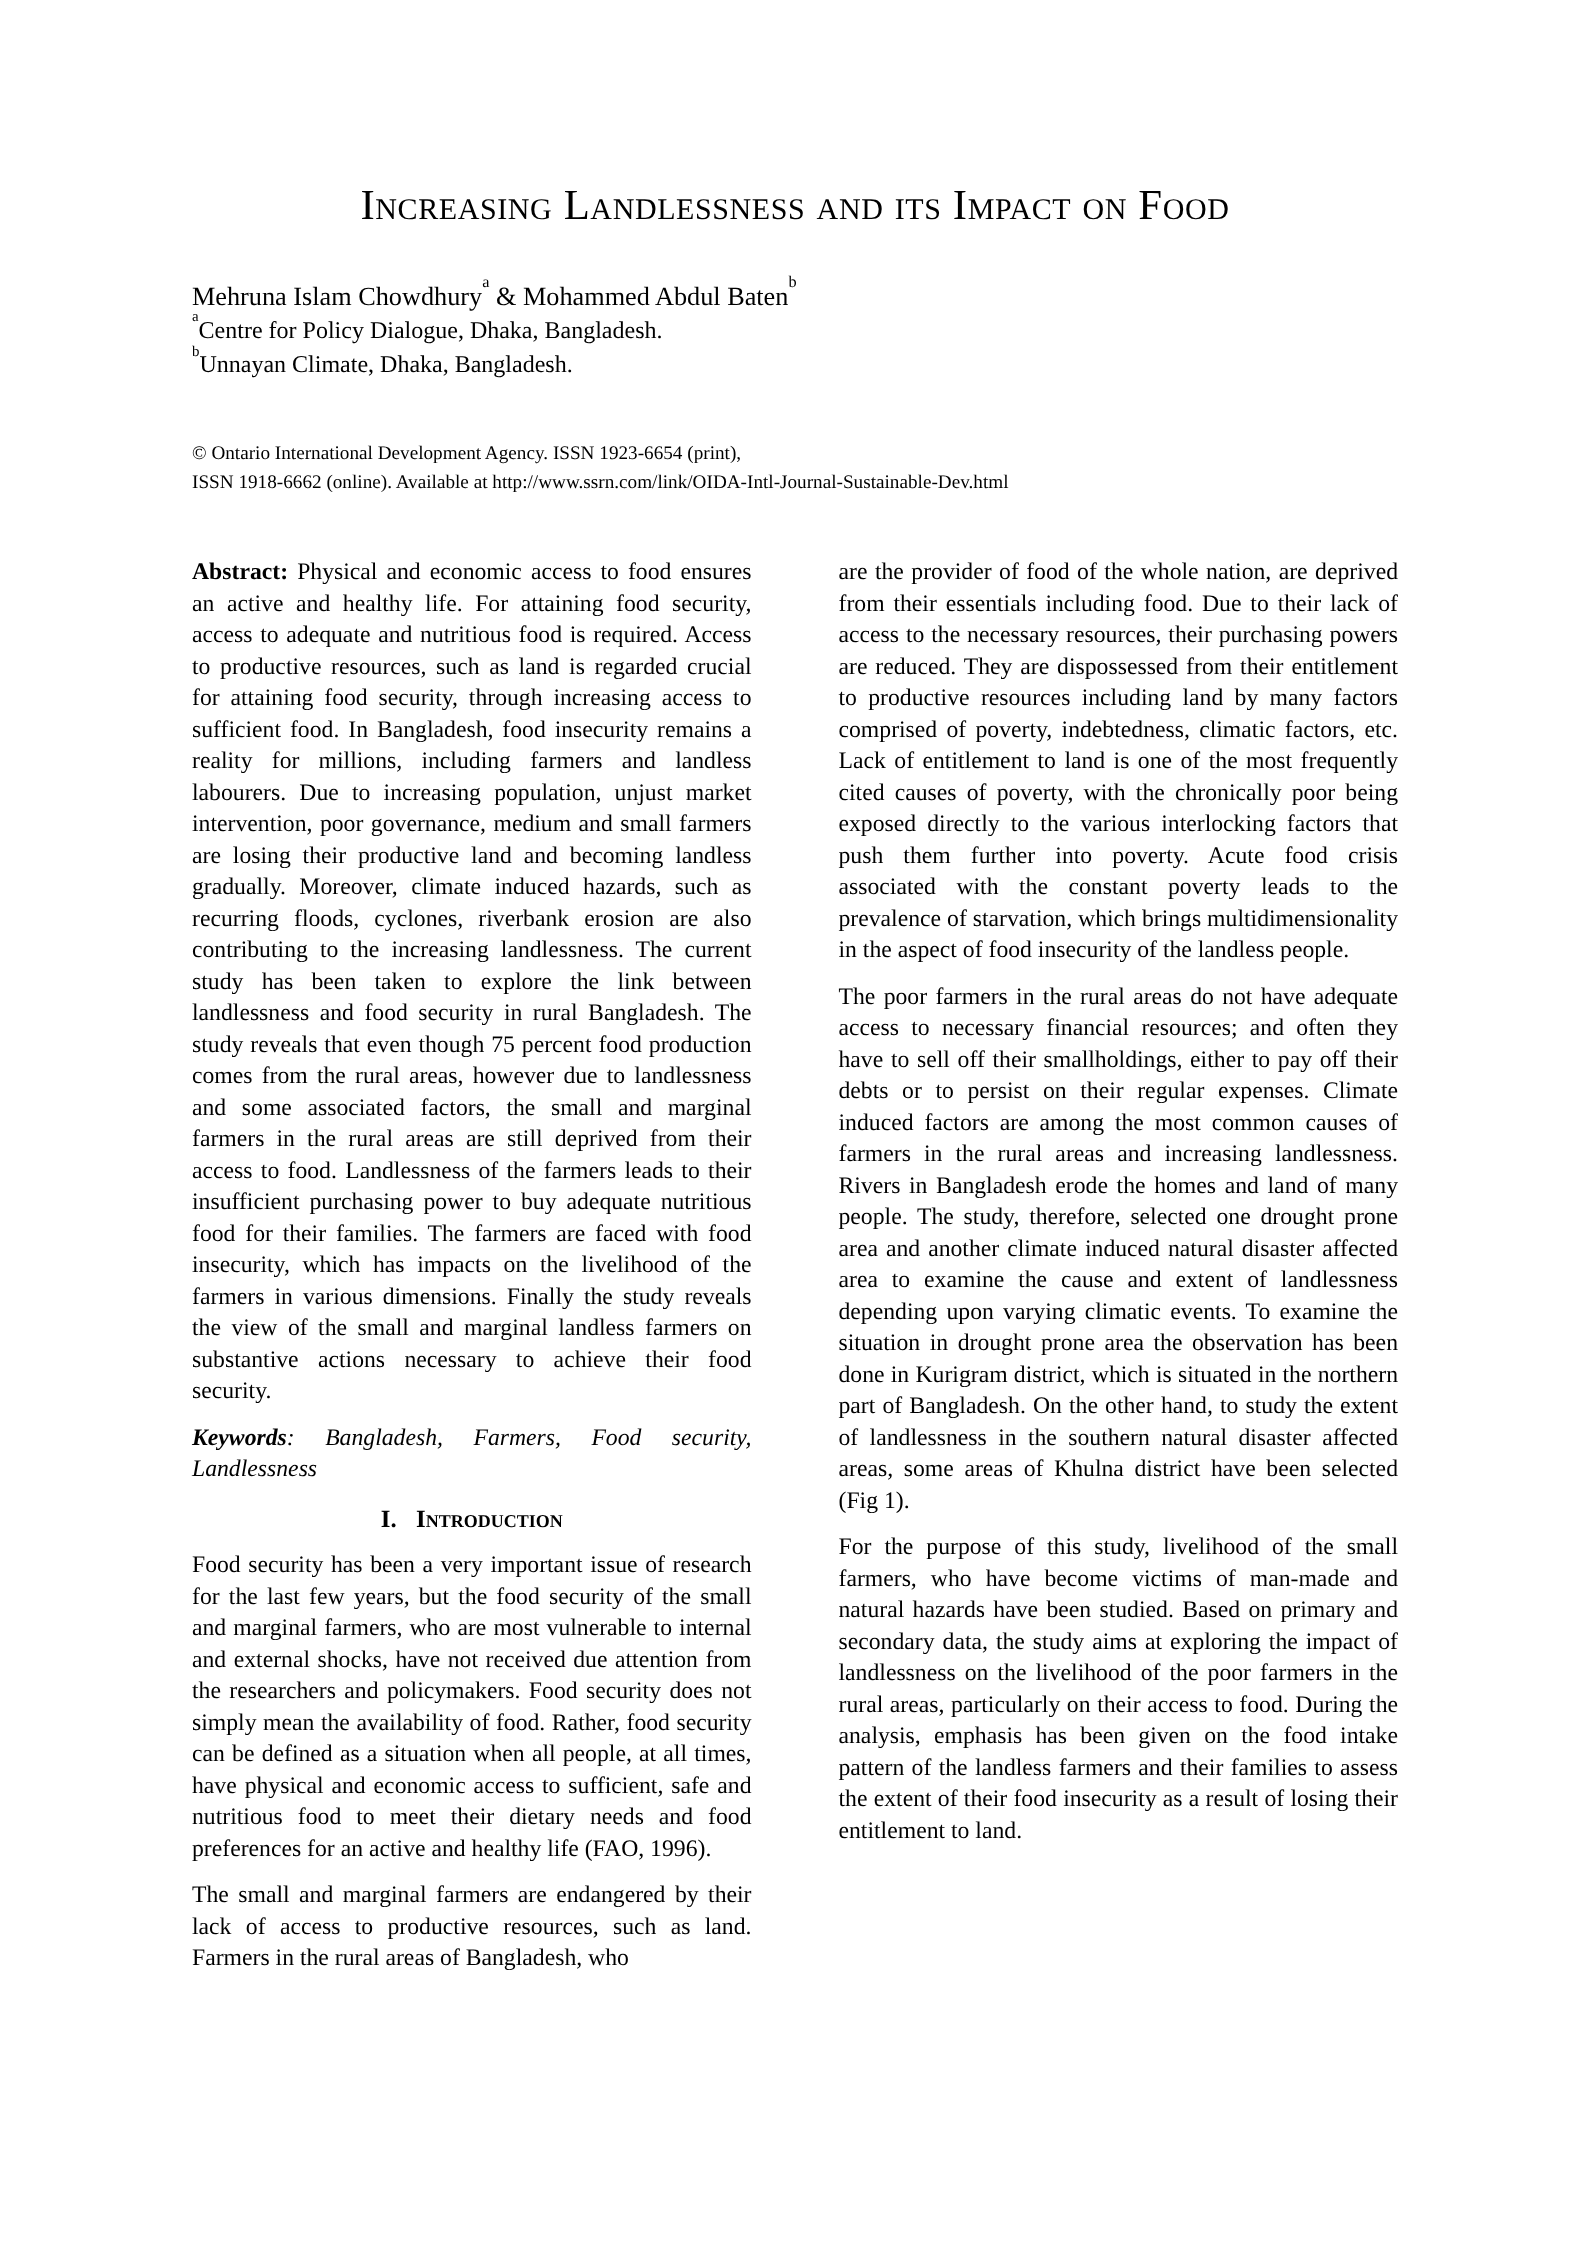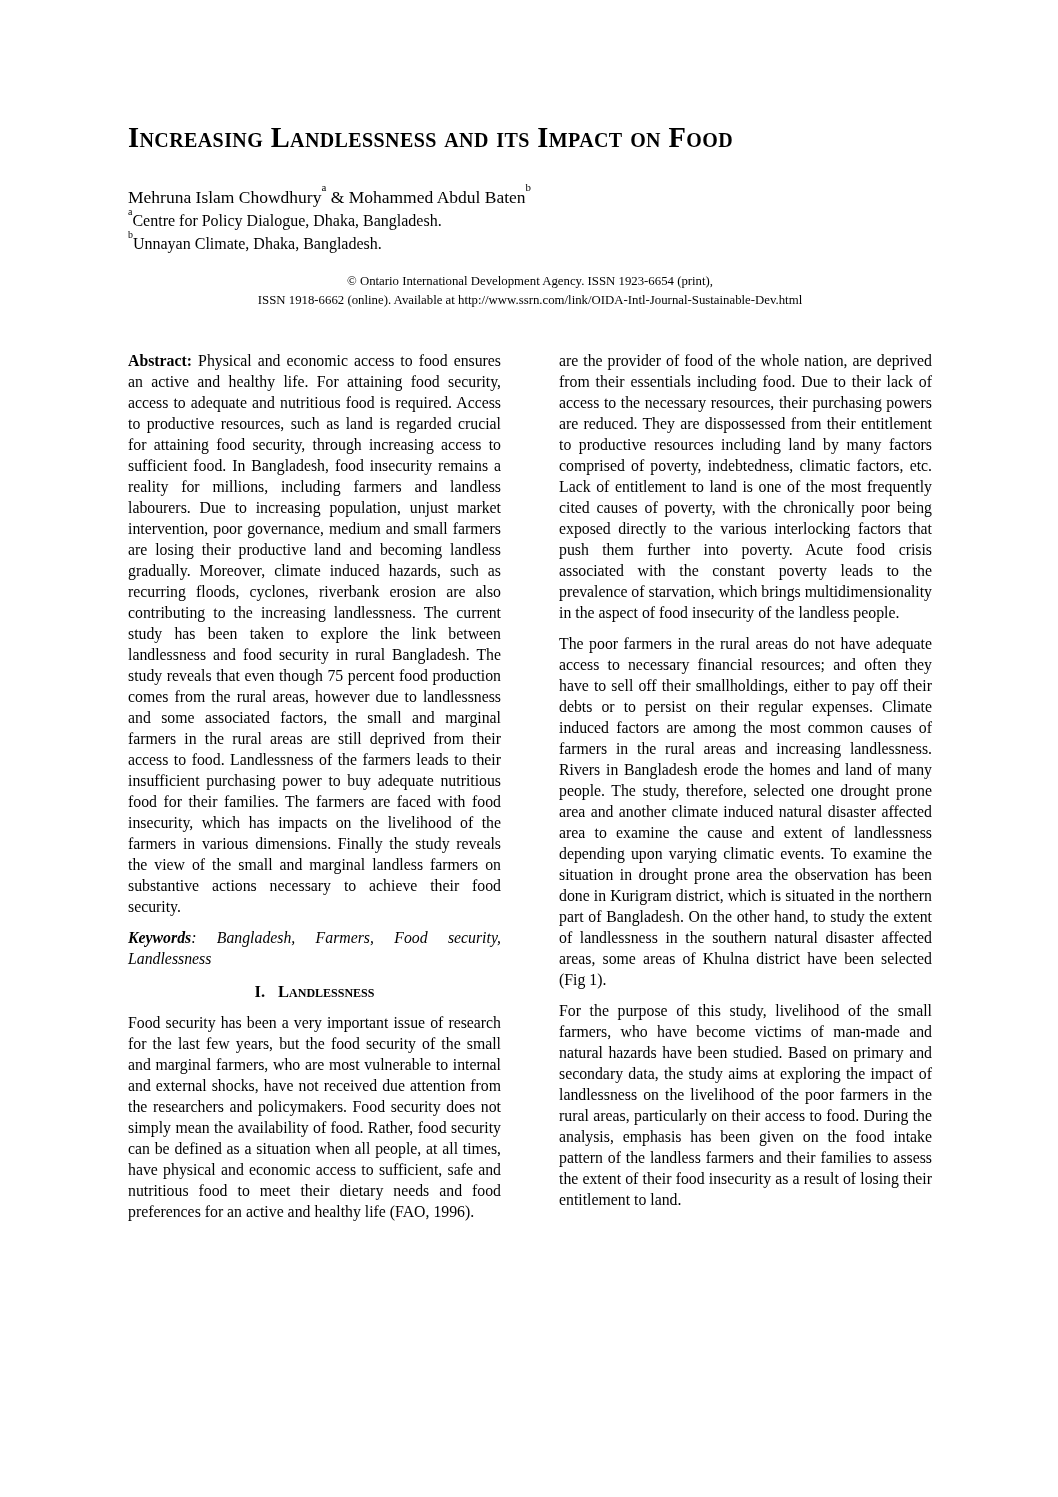--- a/index.html
+++ b/index.html
@@ -10,22 +10,23 @@
     overflow: hidden;
     font-family: "Liberation Serif", serif;
     color: #000000;
   }
   .page {
     width: 1058px; height: 1497px;
     padding: 122px 126px 0 128px;
   }
   .paper-title {
     margin: 0;
+    text-align: center;
     font-size: 28.5px;
-    font-weight: bold;
+    font-weight: normal;
     font-variant: small-caps;
     letter-spacing: 0.4px;
     line-height: 1.15;
   }
   .authors {
     margin-top: 30px;
     font-size: 17.5px;
     line-height: 24px;
   }
   .affil, .corresponding {
@@ -33,22 +34,21 @@
     font-size: 16px;
     line-height: 23px;
   }
   sup.aff {
     font-size: 0.62em;
     position: relative;
     top: -0.45em;
     line-height: 0;
   }
   .copyright {
-    margin-top: 17px;
-    text-align: center;
+    margin-top: 38px;
     font-size: 12.8px;
     line-height: 19px;
   }
   .columns {
     margin-top: 40px;
     display: flex;
     gap: 58px;
   }
   .col {
     width: 373px;
@@ -89,23 +89,24 @@
     <div>ISSN 1918-6662 (online). Available at http://www.ssrn.com/link/OIDA-Intl-Journal-Sustainable-Dev.html</div>
   </div>
 
   <div class="columns">
 
     <div class="col">
       <p class="para"><span class="bi">Abstract:</span> <span>Physical and economic access to food ensures an active and healthy life. For attaining food security, access to adequate and nutritious food is required. Access to productive resources, such as land is regarded crucial for attaining food security, through increasing access to sufficient food. In Bangladesh, food insecurity remains a reality for millions, including farmers and landless labourers. Due to increasing population, unjust market intervention, poor governance, medium and small farmers are losing their productive land and becoming landless gradually. Moreover, climate induced hazards, such as recurring floods, cyclones, riverbank erosion are also contributing to the increasing landlessness. The current study has been taken to explore the link between landlessness and food security in rural Bangladesh. The study reveals that even though 75 percent food production comes from the rural areas, however due to landlessness and some associated factors, the small and marginal farmers in the rural areas are still deprived from their access to food. Landlessness of the farmers leads to their insufficient purchasing power to buy adequate nutritious food for their families. The farmers are faced with food insecurity, which has impacts on the livelihood of the farmers in various dimensions. Finally the study reveals the view of the small and marginal landless farmers on substantive actions necessary to achieve their food security.</span></p>
 
       <p class="para italic"><span class="bi">Keywords</span><span>: Bangladesh, Farmers, Food security, Landlessness</span></p>
 
-      <h2 class="sec-heading"><span class="sec-num">I.</span><span>Landlessness</span></h2>
+      <h2 class="sec-heading"><span class="sec-num">I.</span><span>Introduction</span></h2>
 
       <p class="para">Food security has been a very important issue of research for the last few years, but the food security of the small and marginal farmers, who are most vulnerable to internal and external shocks, have not received due attention from the researchers and policymakers. Food security does not simply mean the availability of food. Rather, food security can be defined as a situation when all people, at all times, have physical and economic access to sufficient, safe and nutritious food to meet their dietary needs and food preferences for an active and healthy life (FAO, 1996).</p>
+      <p class="para">The small and marginal farmers are endangered by their lack of access to productive resources, such as land. Farmers in the rural areas of Bangladesh, who</p>
     </div>
 
     <div class="col">
       <p class="para">are the provider of food of the whole nation, are deprived from their essentials including food. Due to their lack of access to the necessary resources, their purchasing powers are reduced. They are dispossessed from their entitlement to productive resources including land by many factors comprised of poverty, indebtedness, climatic factors, etc. Lack of entitlement to land is one of the most frequently cited causes of poverty, with the chronically poor being exposed directly to the various interlocking factors that push them further into poverty. Acute food crisis associated with the constant poverty leads to the prevalence of starvation, which brings multidimensionality in the aspect of food insecurity of the landless people.</p>
       <p class="para">The poor farmers in the rural areas do not have adequate access to necessary financial resources; and often they have to sell off their smallholdings, either to pay off their debts or to persist on their regular expenses. Climate induced factors are among the most common causes of farmers in the rural areas and increasing landlessness. Rivers in Bangladesh erode the homes and land of many people. The study, therefore, selected one drought prone area and another climate induced natural disaster affected area to examine the cause and extent of landlessness depending upon varying climatic events. To examine the situation in drought prone area the observation has been done in Kurigram district, which is situated in the northern part of Bangladesh. On the other hand, to study the extent of landlessness in the southern natural disaster affected areas, some areas of Khulna district have been selected (Fig 1).</p>
       <p class="para">For the purpose of this study, livelihood of the small farmers, who have become victims of man-made and natural hazards have been studied. Based on primary and secondary data, the study aims at exploring the impact of landlessness on the livelihood of the poor farmers in the rural areas, particularly on their access to food. During the analysis, emphasis has been given on the food intake pattern of the landless farmers and their families to assess the extent of their food insecurity as a result of losing their entitlement to land.</p>
     </div>
 
   </div>
 

